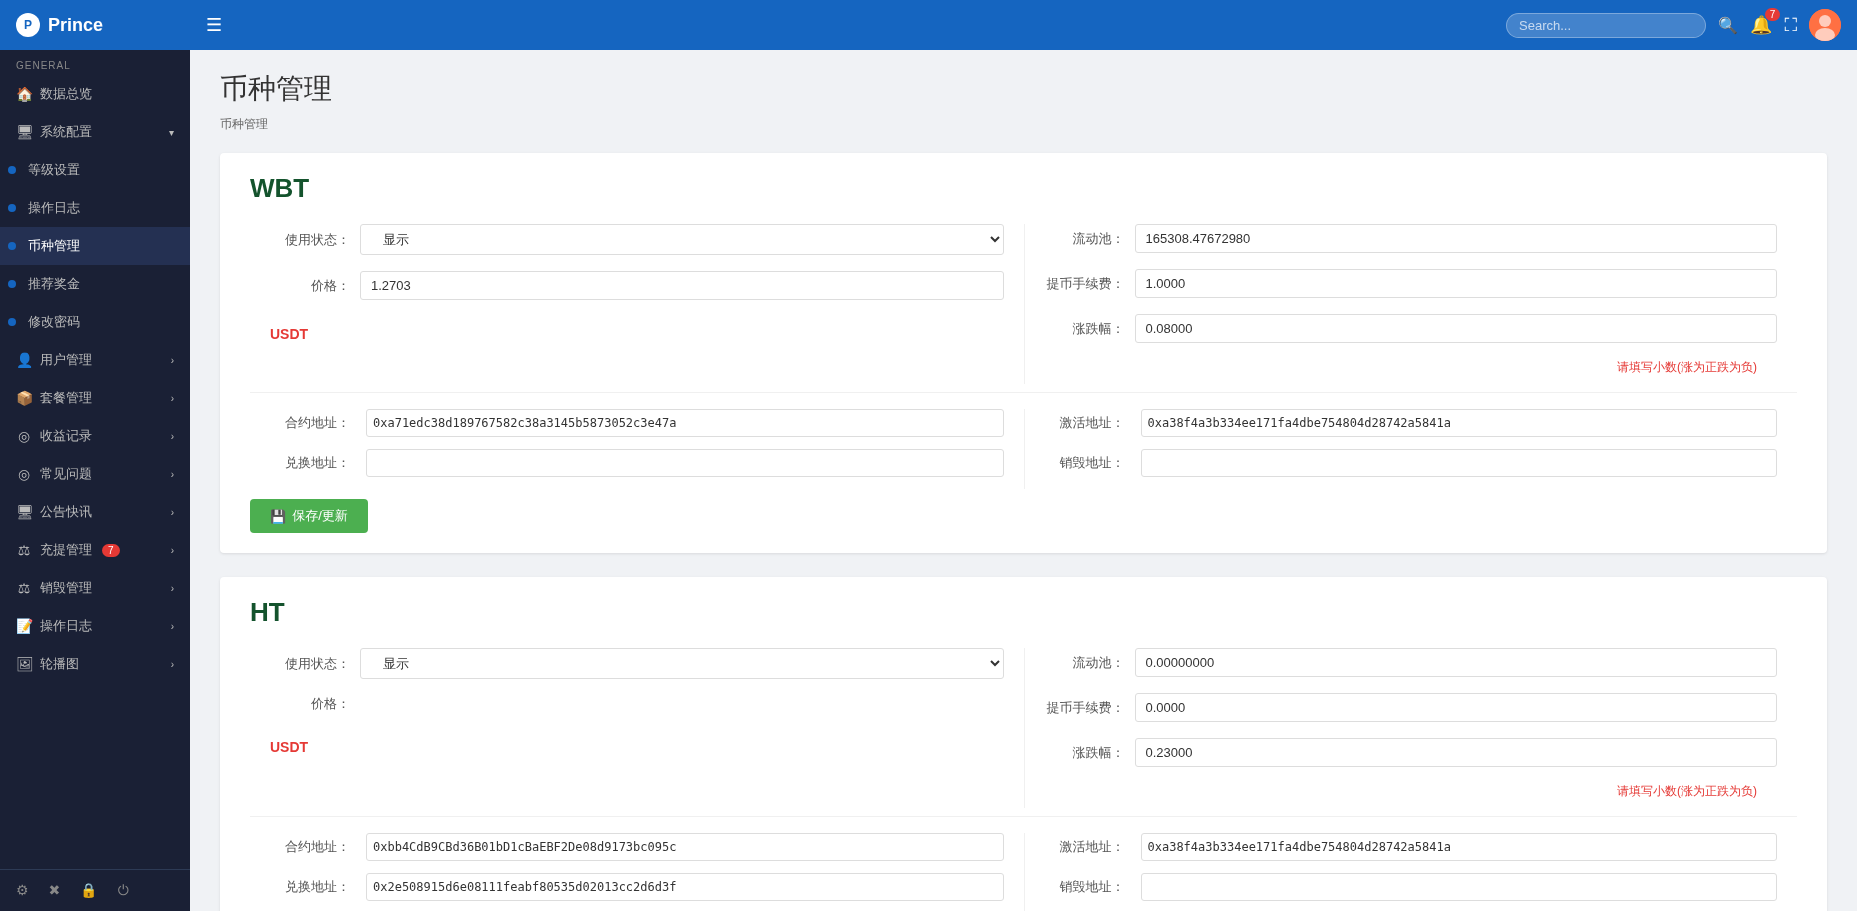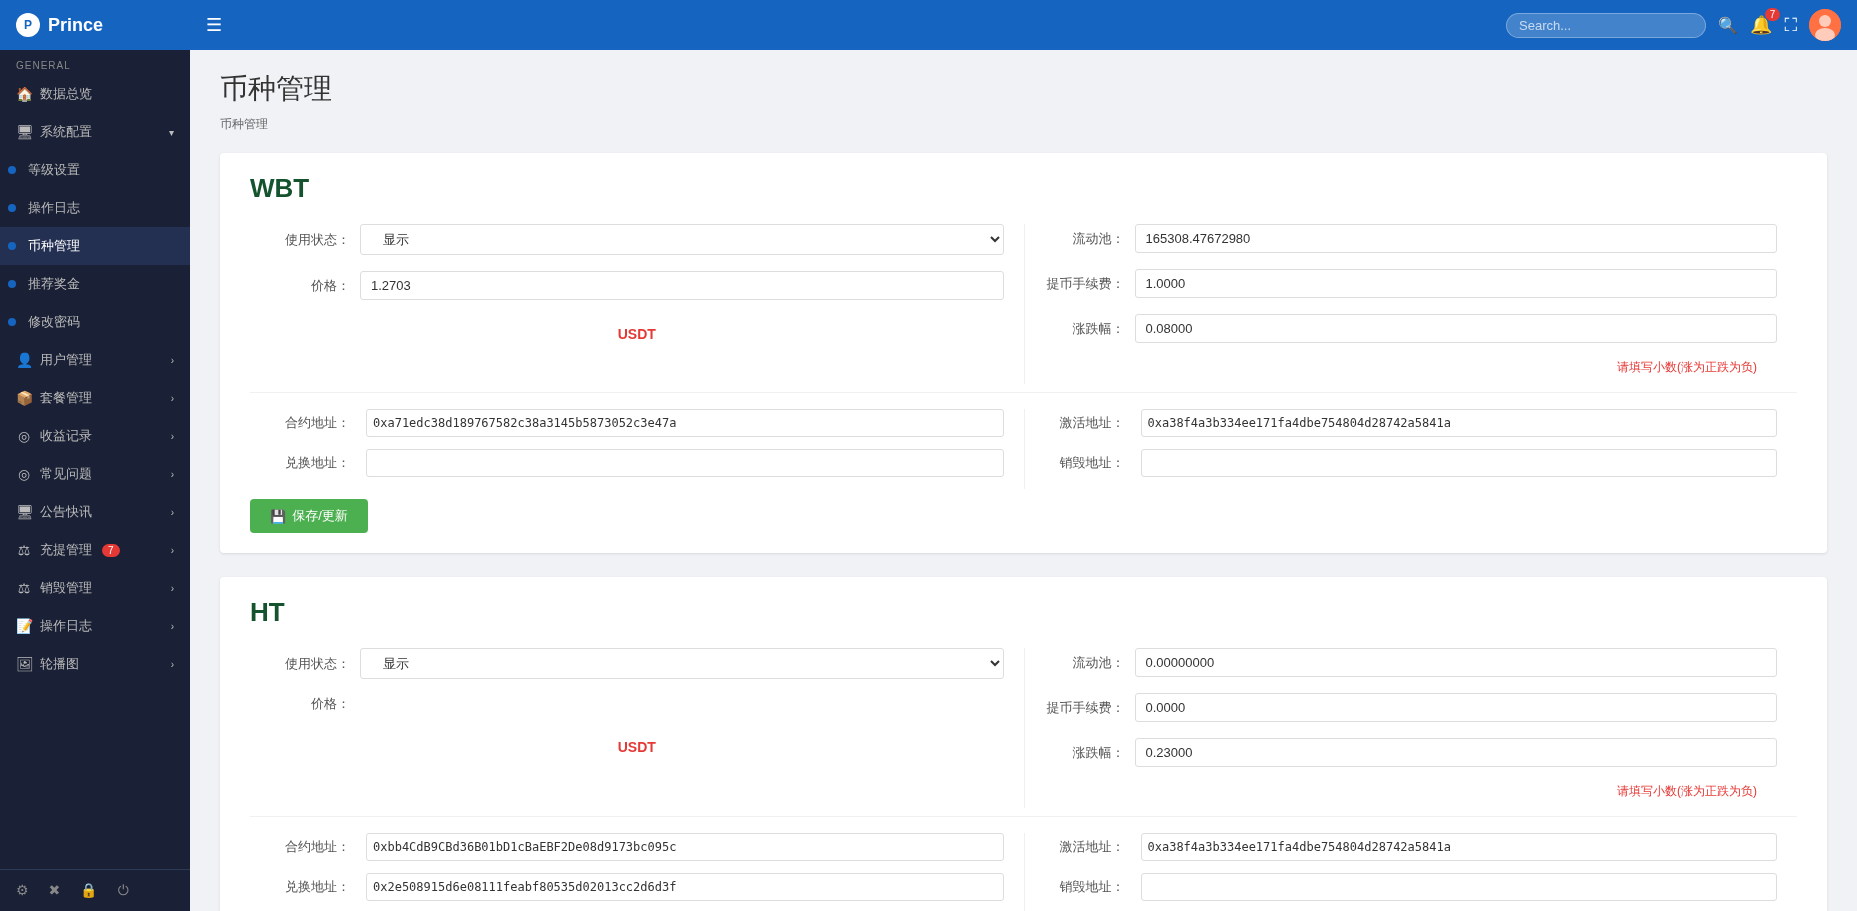--- a/index.html
+++ b/index.html
@@ -207,21 +207,20 @@
       font-size: 13px;
       color: #333;
       outline: none;
       background: white;
       cursor: pointer;
     }
     .usdt-label {
       color: #e53935;
       font-weight: bold;
       font-size: 14px;
-      text-align: center;
       padding: 10px 0;
     }
     .hint-text {
       color: #e53935;
       font-size: 12px;
       text-align: right;
       padding-right: 20px;
       margin-bottom: 8px;
     }
     .address-section {

